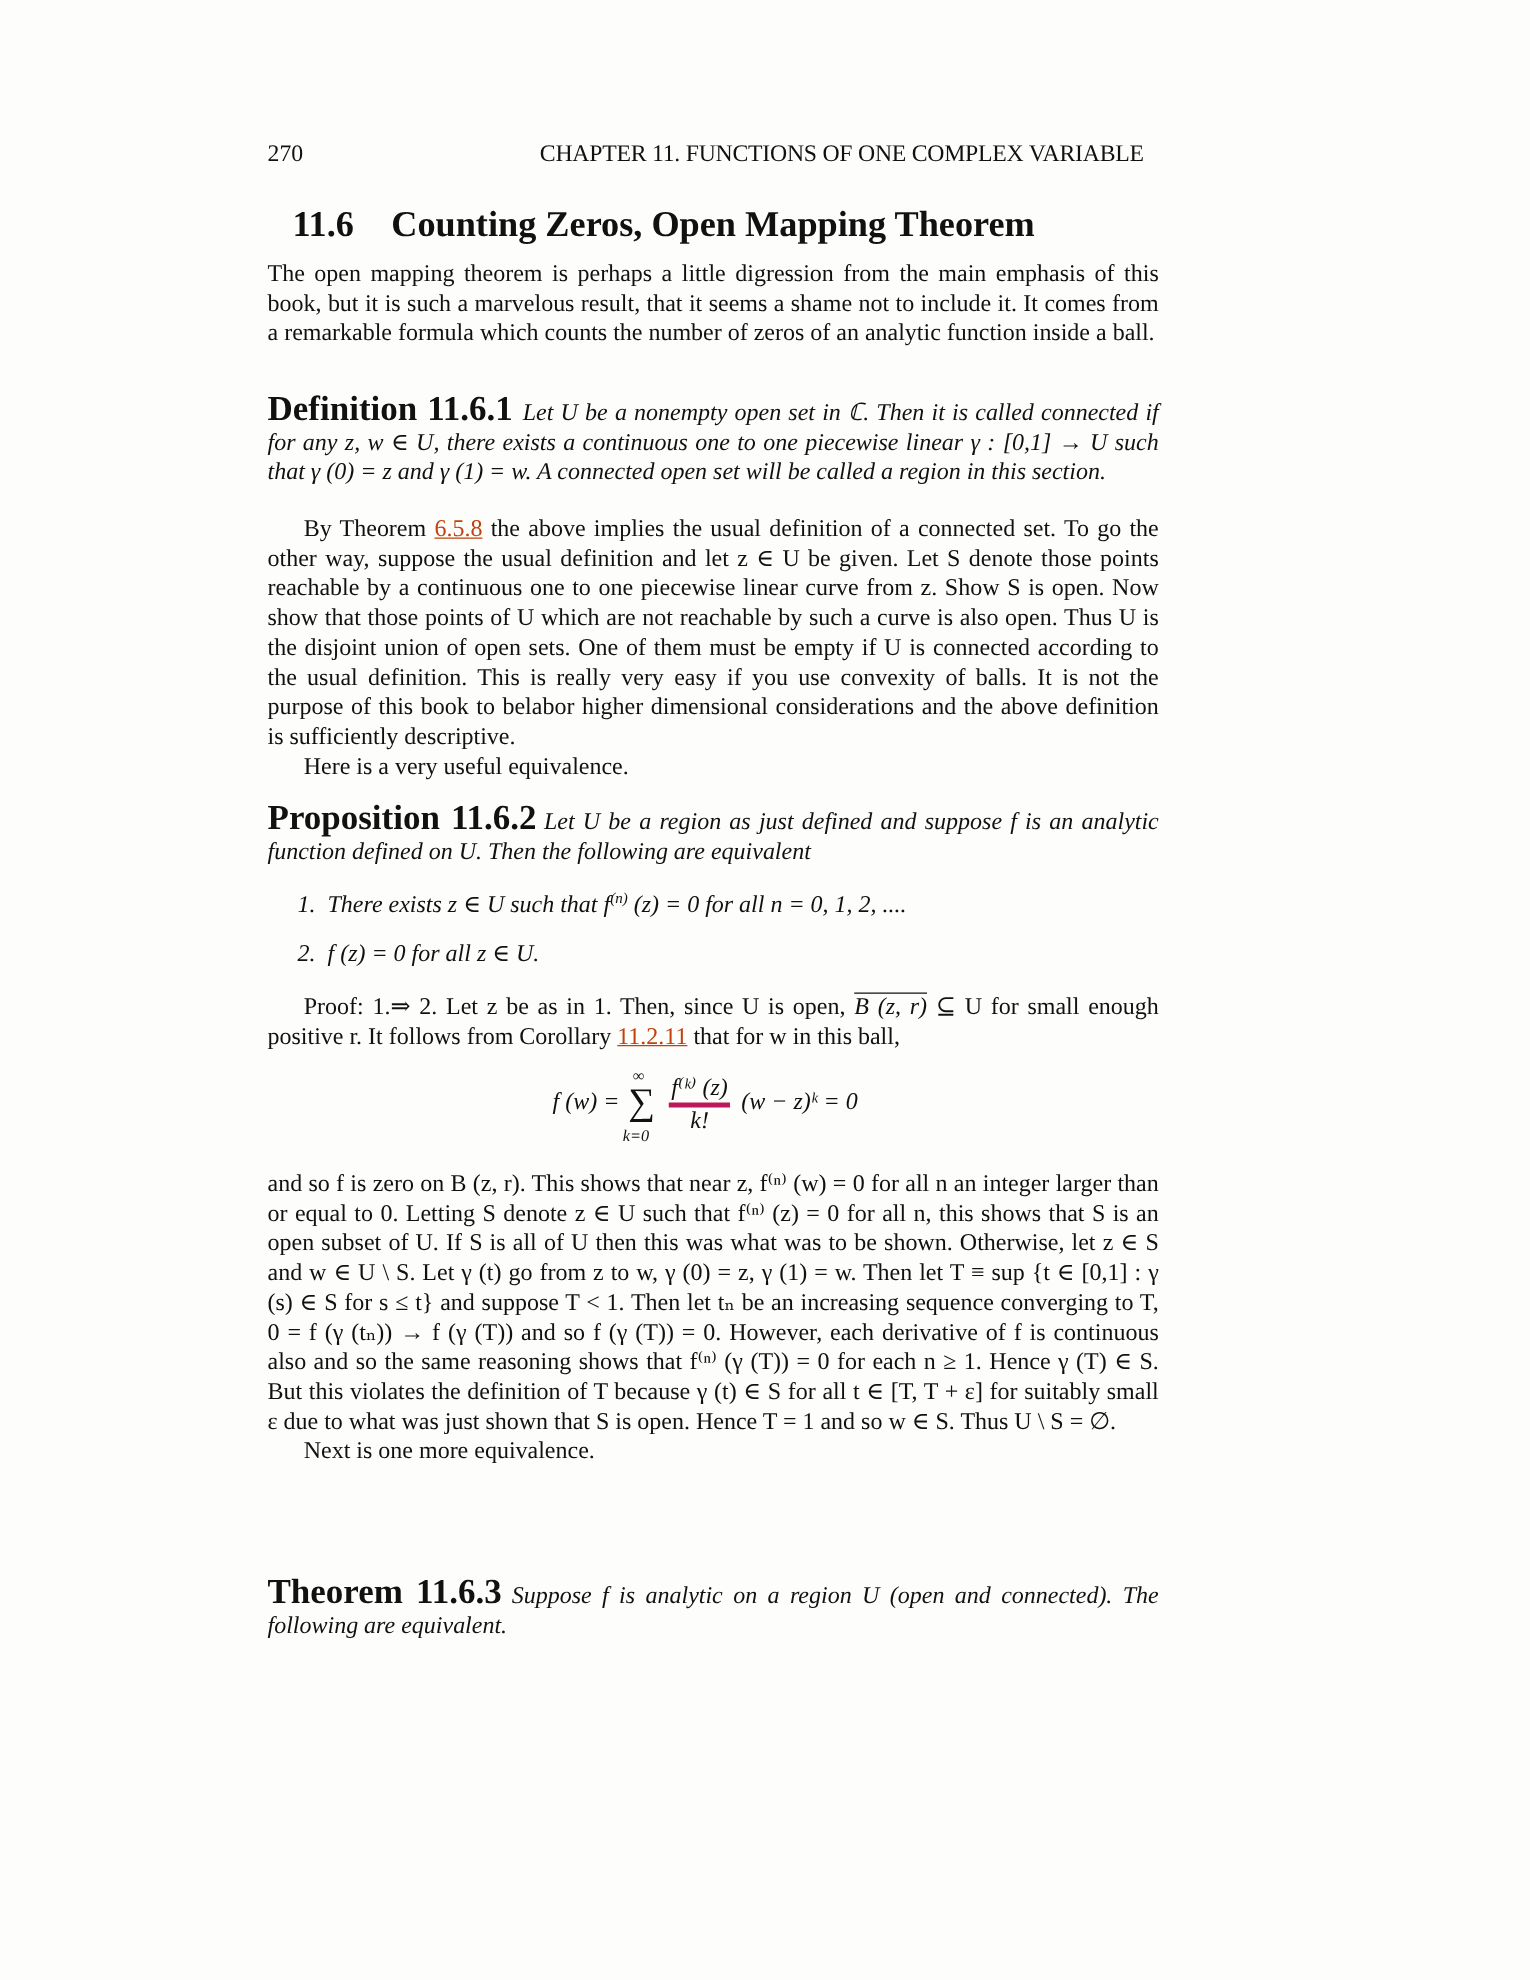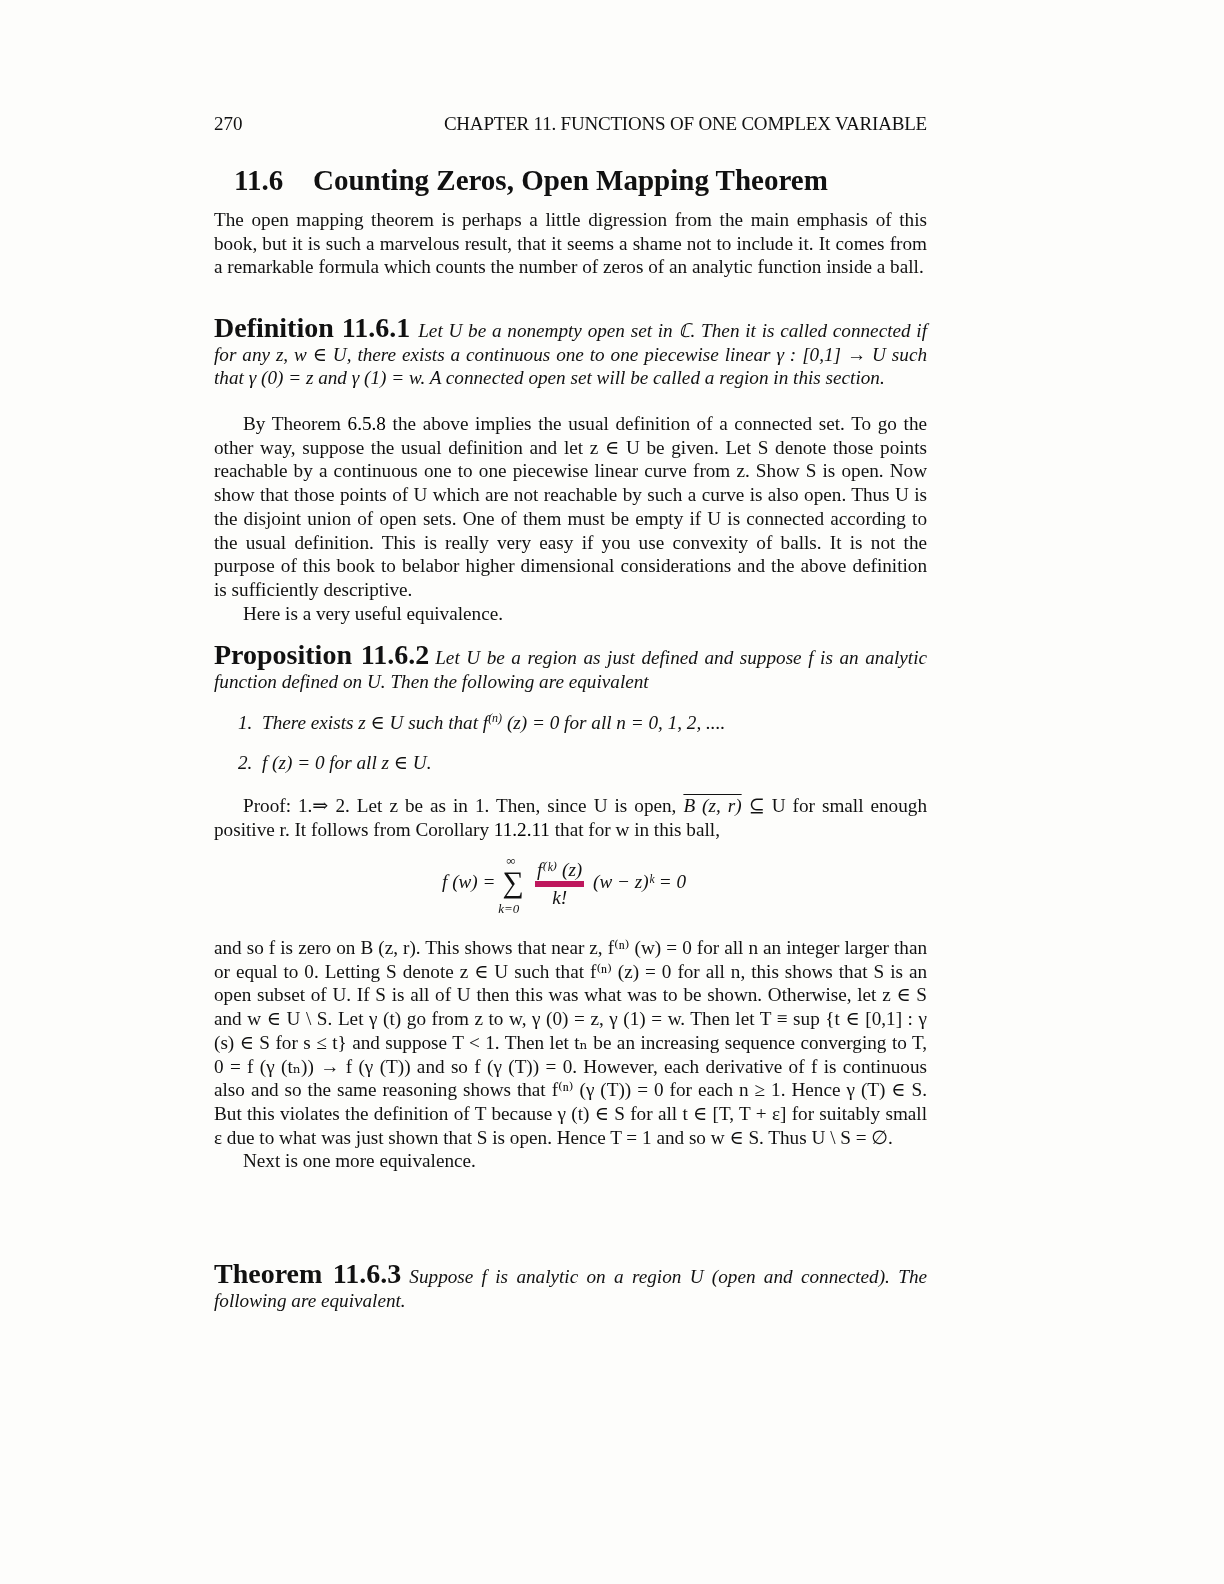--- a/index.html
+++ b/index.html
@@ -1,39 +1,39 @@
 <!DOCTYPE html>
 <html><head>
 <meta charset="utf-8">
 <style>
   html, body { margin: 0; padding: 0; background: #fdfdfb; }
   body { width: 1224px; height: 1584px; position: relative; overflow: hidden;
          font-family: "Liberation Serif", "DejaVu Serif", serif; color: #111; }
   .page { position: absolute; left: 214px; top: 0; width: 713px; }
   .header { position: absolute; top: 113px; left: 0; width: 713px; font-size: 19px; }
   .header .pno { position: absolute; left: 0; font-family: Liberation Serif, serif; }
-  .header .run { position: absolute; right: 0; letter-spacing: -0.2px; }
+  .header .run { position: absolute; right: 12px; letter-spacing: -0.2px; }
   .sec-title { position: absolute; top: 164px; left: 20px; font-size: 29px; font-weight: bold; white-space: nowrap; }
   .sec-title .num { display: inline-block; width: 79px; }
   .p { font-size: 19.2px; line-height: 23.7px; text-align: justify; margin: 0; }
   .indent { text-indent: 29px; }
   .block { position: absolute; left: 0; width: 713px; }
   .it { font-style: italic; }
   .b { font-weight: normal; }
-  .link { color: #000000; }
+  .link { color: #c2410c; text-decoration: underline; }
   .bighead { font-size: 28px; font-weight: bold; margin-right: 8px; }
   .medhead { font-size: 28px; font-weight: bold; margin-right: 6px; }
   .list { font-style: italic; font-size: 19.2px; }
   .list .li { position: absolute; left: 24px; white-space: nowrap; }
   .eq { position: absolute; top: 858px; left: 228px; font-size: 19.2px; white-space: nowrap; }
   .eq .sum { position: relative; display: inline-block; font-size: 30px; width: 26px; text-align: center; top: 4px; }
   .eq .sum .top { position: absolute; top: -12px; left: 6px; font-size: 13px; }
   .eq .sum .bot { position: absolute; bottom: -18px; left: -2px; font-size: 13px; font-style: italic; }
   .frac { display: inline-block; vertical-align: middle; text-align: center; margin: 0 4px; }
-  .frac .n { display: block; border-bottom: 6px solid #be185d; padding: 0 2px; }
+  .frac .n { display: block; border-bottom: 4px solid #be185d; padding: 0 2px; }
   .frac .d { display: block; }
   sup { font-size: 12px; }
   .qed { display: inline-block; width: 8px; height: 16px; background: #111; vertical-align: -2px; margin-left: 10px; }
   .overline { text-decoration: overline; }
 </style>
 </head>
 <body>
 
 <div class="page">
 

